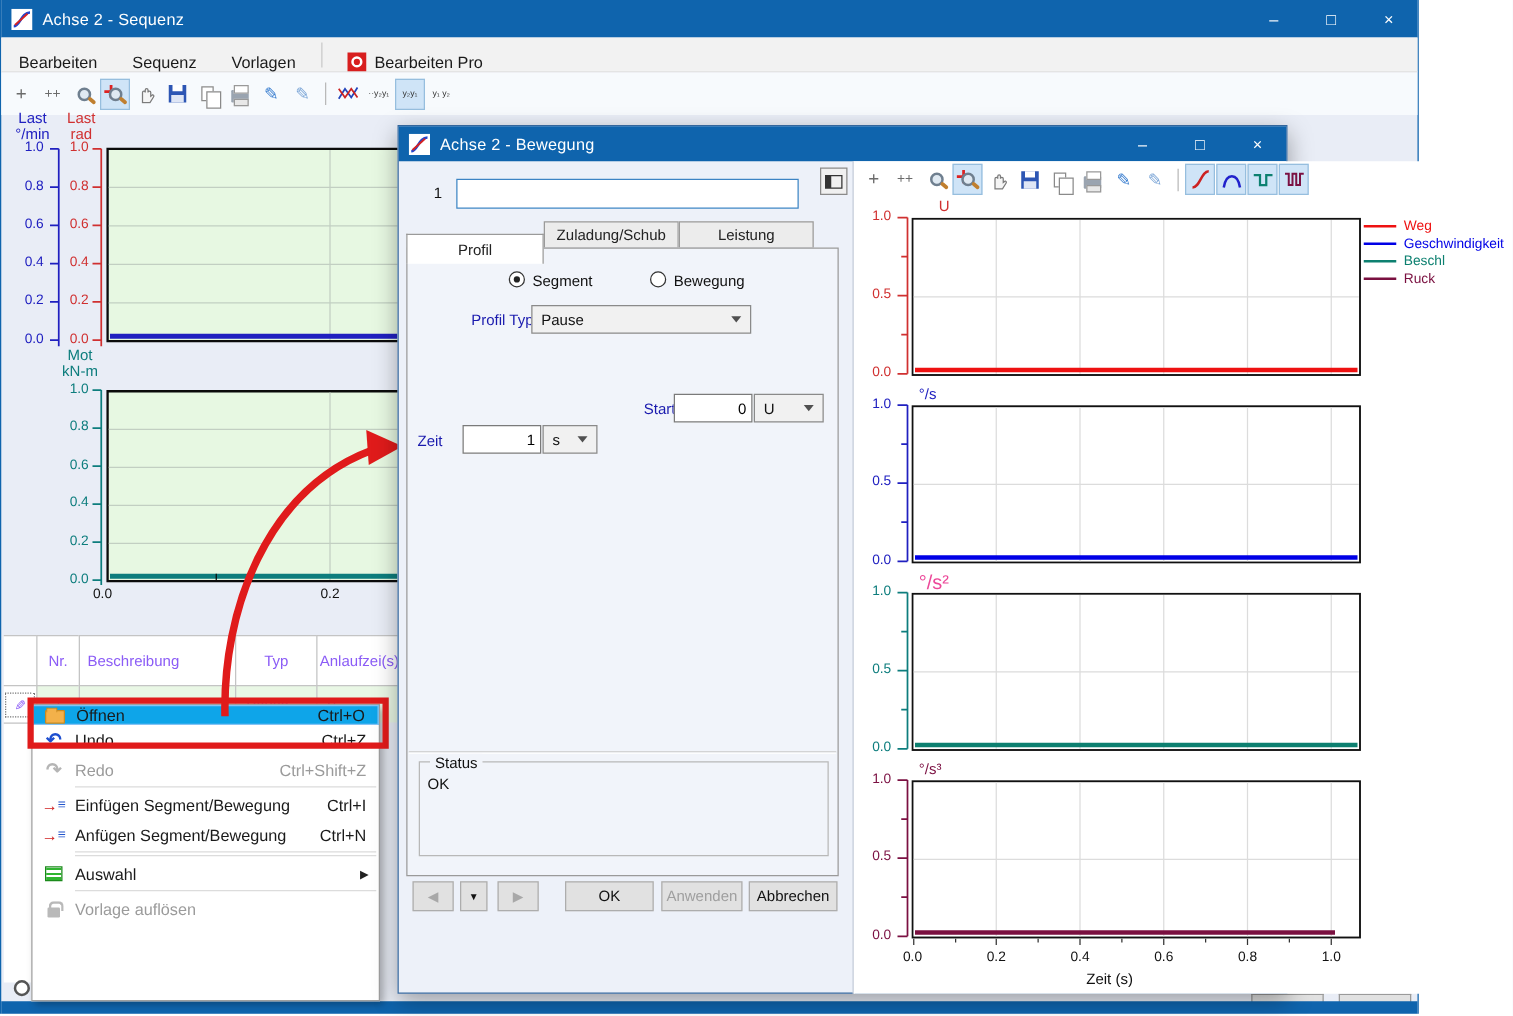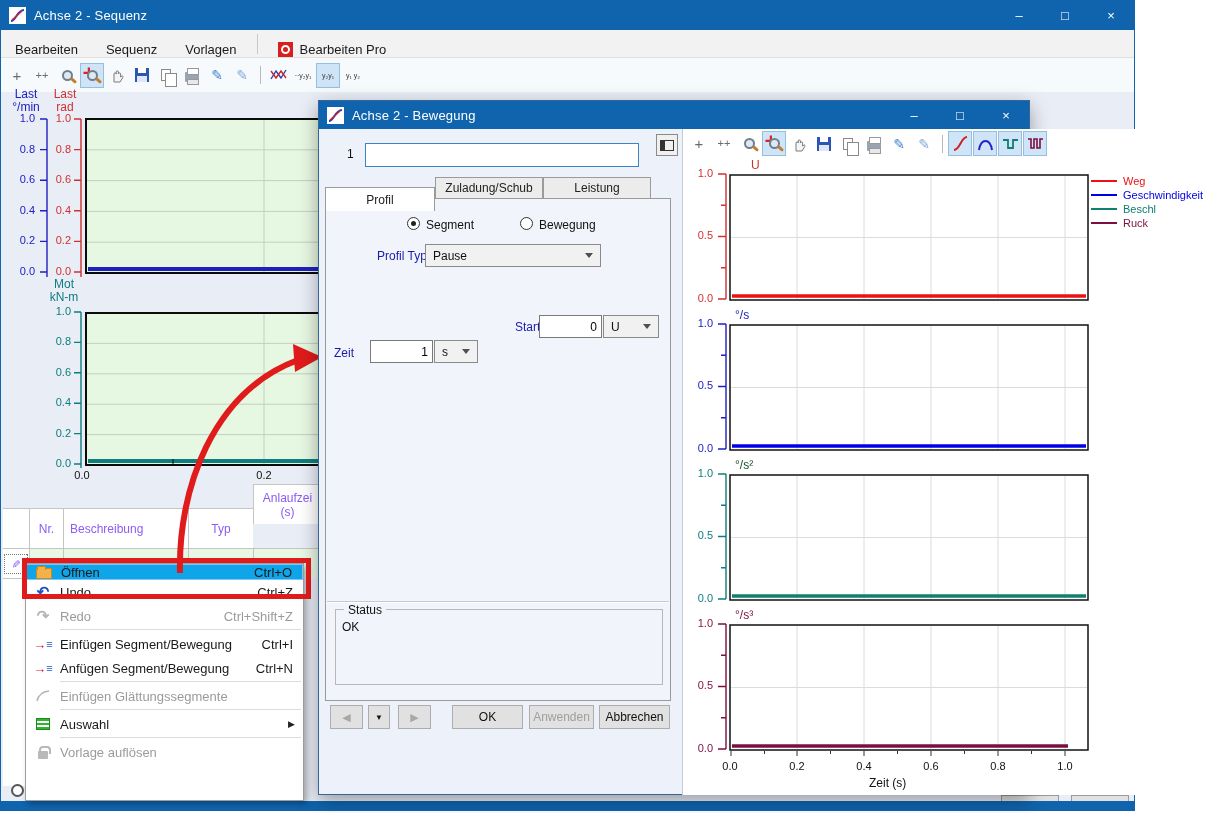--- a/index.html
+++ b/index.html
@@ -207,21 +207,21 @@
     <path d="M88 152 v-5" stroke="#0b0b0b" stroke-width="1"></path>
   </svg>
   <span class="xtick" style="left:64px;top:469px;">0.0</span>
   <span class="xtick" style="left:246px;top:469px;">0.2</span>
 
   <div>
     <div class="tbl-cell" style="left:2px;top:508px;width:26px;height:40px;border-left:none;"></div>
     <div class="tbl-cell" style="left:28px;top:508px;width:34px;height:40px;">Nr.</div>
     <div class="tbl-cell" style="left:62px;top:508px;width:125px;height:40px;justify-content:flex-start;padding-left:6px;">Beschreibung</div>
     <div class="tbl-cell" style="left:187px;top:508px;width:65px;height:40px;">Typ</div>
-    <div class="tbl-cell" style="left:252px;top:484px;width:68px;height:40px;flex-direction:column;line-height:14px;">
+    <div class="tbl-cell" style="left:252px;top:508px;width:68px;height:40px;line-height:14px;">
       <span>Anlaufzei</span>
         <span>(s)</span>
     </div>
     <div class="tbl-cell" style="left:2px;top:548px;width:26px;height:30px;border-left:none;">
       <span style="border:1px dotted #777;width:20px;height:24px;display:flex;align-items:center;justify-content:center;font-size:11px;transform:rotate(90deg);">✎</span>
     </div>
     <div class="tbl-cell tbl-row-cell" style="left:28px;top:548px;width:34px;height:30px;">1</div>
     <div class="tbl-cell tbl-row-cell" style="left:62px;top:548px;width:125px;height:30px;"></div>
     <div class="tbl-cell tbl-row-cell" style="left:187px;top:548px;width:65px;height:30px;justify-content:flex-start;padding-left:8px;">Pause</div>
     <div class="tbl-cell tbl-row-cell" style="left:252px;top:548px;width:68px;height:30px;justify-content:flex-start;padding-left:8px;">0</div>
@@ -263,29 +263,20 @@
   </div>
   <div class="cm-item">
     <span class="cm-icon">
         <span style="color:#d02020;font-weight:bold;">→</span>
         <span style="color:#2255cc;font-size:11px;">≡</span>
       </span>
     <span class="cm-label">Anfügen Segment/Bewegung</span>
     <span class="cm-short">Ctrl+N</span>
   </div>
   <div class="cm-sep"></div>
-  <div class="cm-item disabled">
-    <span class="cm-icon">
-        <svg width="14" height="12" viewBox="0 0 14 12">
-          <path d="M1 11 Q3 2 13 1" stroke="#b5b5b5" stroke-width="1.5" fill="none"></path>
-        </svg>
-      </span>
-    <span class="cm-label">Einfügen Glättungssegmente</span>
-    <span class="cm-short"></span>
-  </div>
   <div class="cm-sep"></div>
   <div class="cm-item">
     <span class="cm-icon">
         <span class="listgreenic"></span>
       </span>
     <span class="cm-label">Auswahl</span>
     <span class="cm-arrow">▶</span>
   </div>
   <div class="cm-sep"></div>
   <div class="cm-item disabled">
@@ -453,21 +444,21 @@
     </svg>
     <span class="tick-label" style="left:3px;top:188px;width:26px;color:#2020c0;">1.0</span>
     <span class="tick-label" style="left:3px;top:250px;width:26px;color:#2020c0;">0.5</span>
     <span class="tick-label" style="left:3px;top:313px;width:26px;color:#2020c0;">0.0</span>
     <svg class="abs" style="left:45px;top:195px;" width="360" height="127">
       <rect x="1" y="1" width="358" height="125" fill="#fff" stroke="#111" stroke-width="1.5"></rect>
       <path d="M68 2 V125 M135 2 V125 M202 2 V125 M269 2 V125 M336 2 V125 M2 63.5 H358" stroke="#dcdcdc" stroke-width="1" fill="none"></path>
       <path d="M3 122 H357" stroke="#0000e6" stroke-width="3.5" fill="none"></path>
     </svg>
 
-    <span class="abs" style="left:51px;top:329px;font-size:12px;color:#14532d;">°/s²</span>
+    <span class="abs" style="left:51px;top:329px;font-size:16px;color:#ec4899;">°/s²</span>
     <svg class="abs" style="left:31px;top:341px;" width="14" height="133">
       <path d="M11 4 V129 M11 4 h-8 M11 66.5 h-8 M11 129 h-8 M11 35.2 h-5 M11 97.7 h-5" stroke="#0d7d7d" stroke-width="1.4" fill="none"></path>
     </svg>
     <span class="tick-label" style="left:3px;top:338px;width:26px;color:#0d7d7d;">1.0</span>
     <span class="tick-label" style="left:3px;top:400px;width:26px;color:#0d7d7d;">0.5</span>
     <span class="tick-label" style="left:3px;top:463px;width:26px;color:#0d7d7d;">0.0</span>
     <svg class="abs" style="left:45px;top:345px;" width="360" height="127">
       <rect x="1" y="1" width="358" height="125" fill="#fff" stroke="#111" stroke-width="1.5"></rect>
       <path d="M68 2 V125 M135 2 V125 M202 2 V125 M269 2 V125 M336 2 V125 M2 63.5 H358" stroke="#dcdcdc" stroke-width="1" fill="none"></path>
       <path d="M3 122 H357" stroke="#0d8070" stroke-width="3.5" fill="none"></path>

